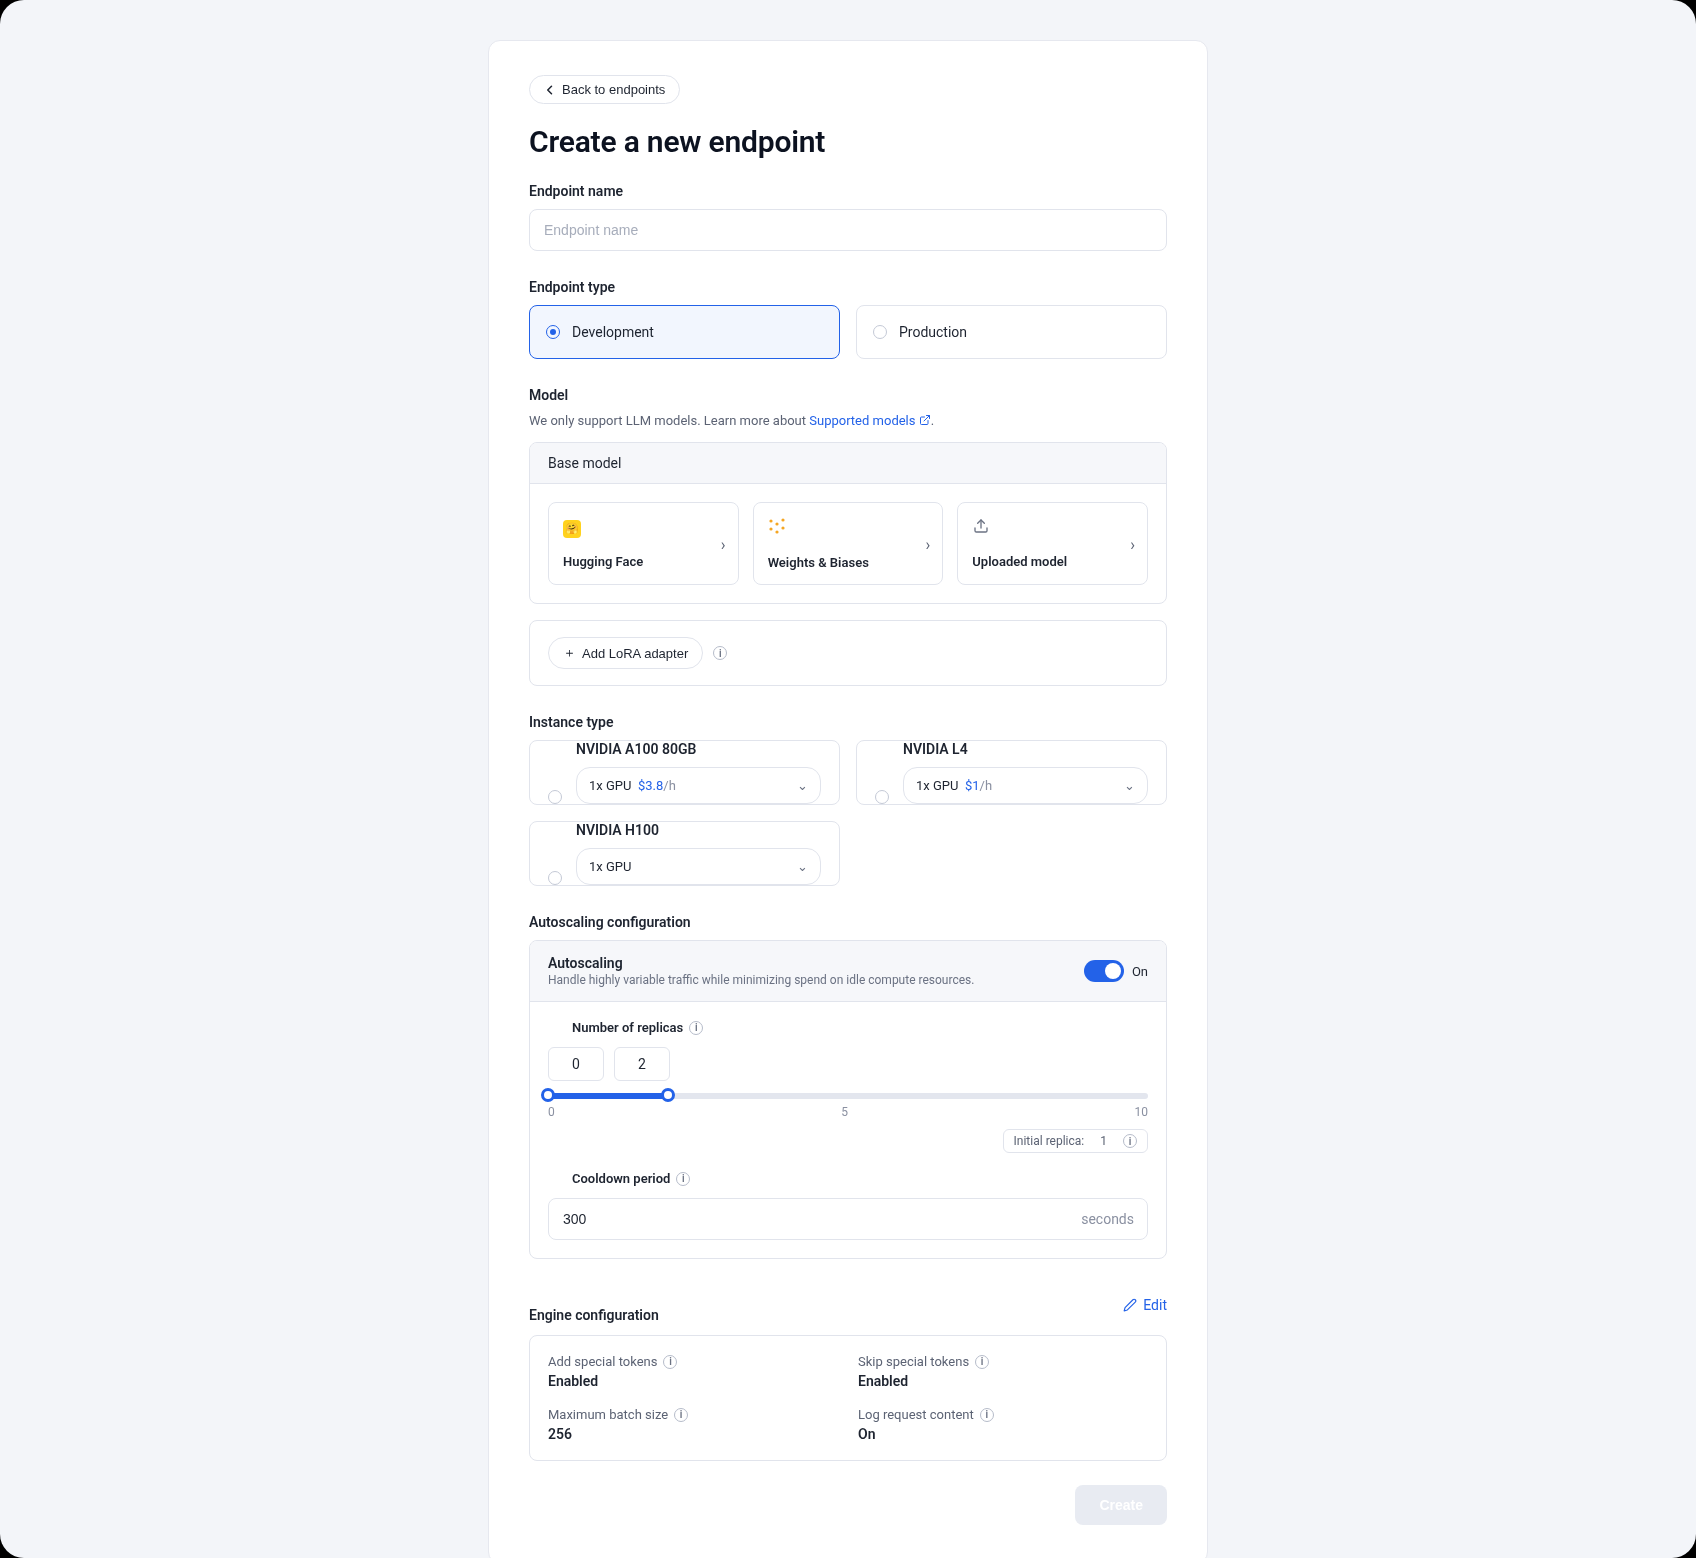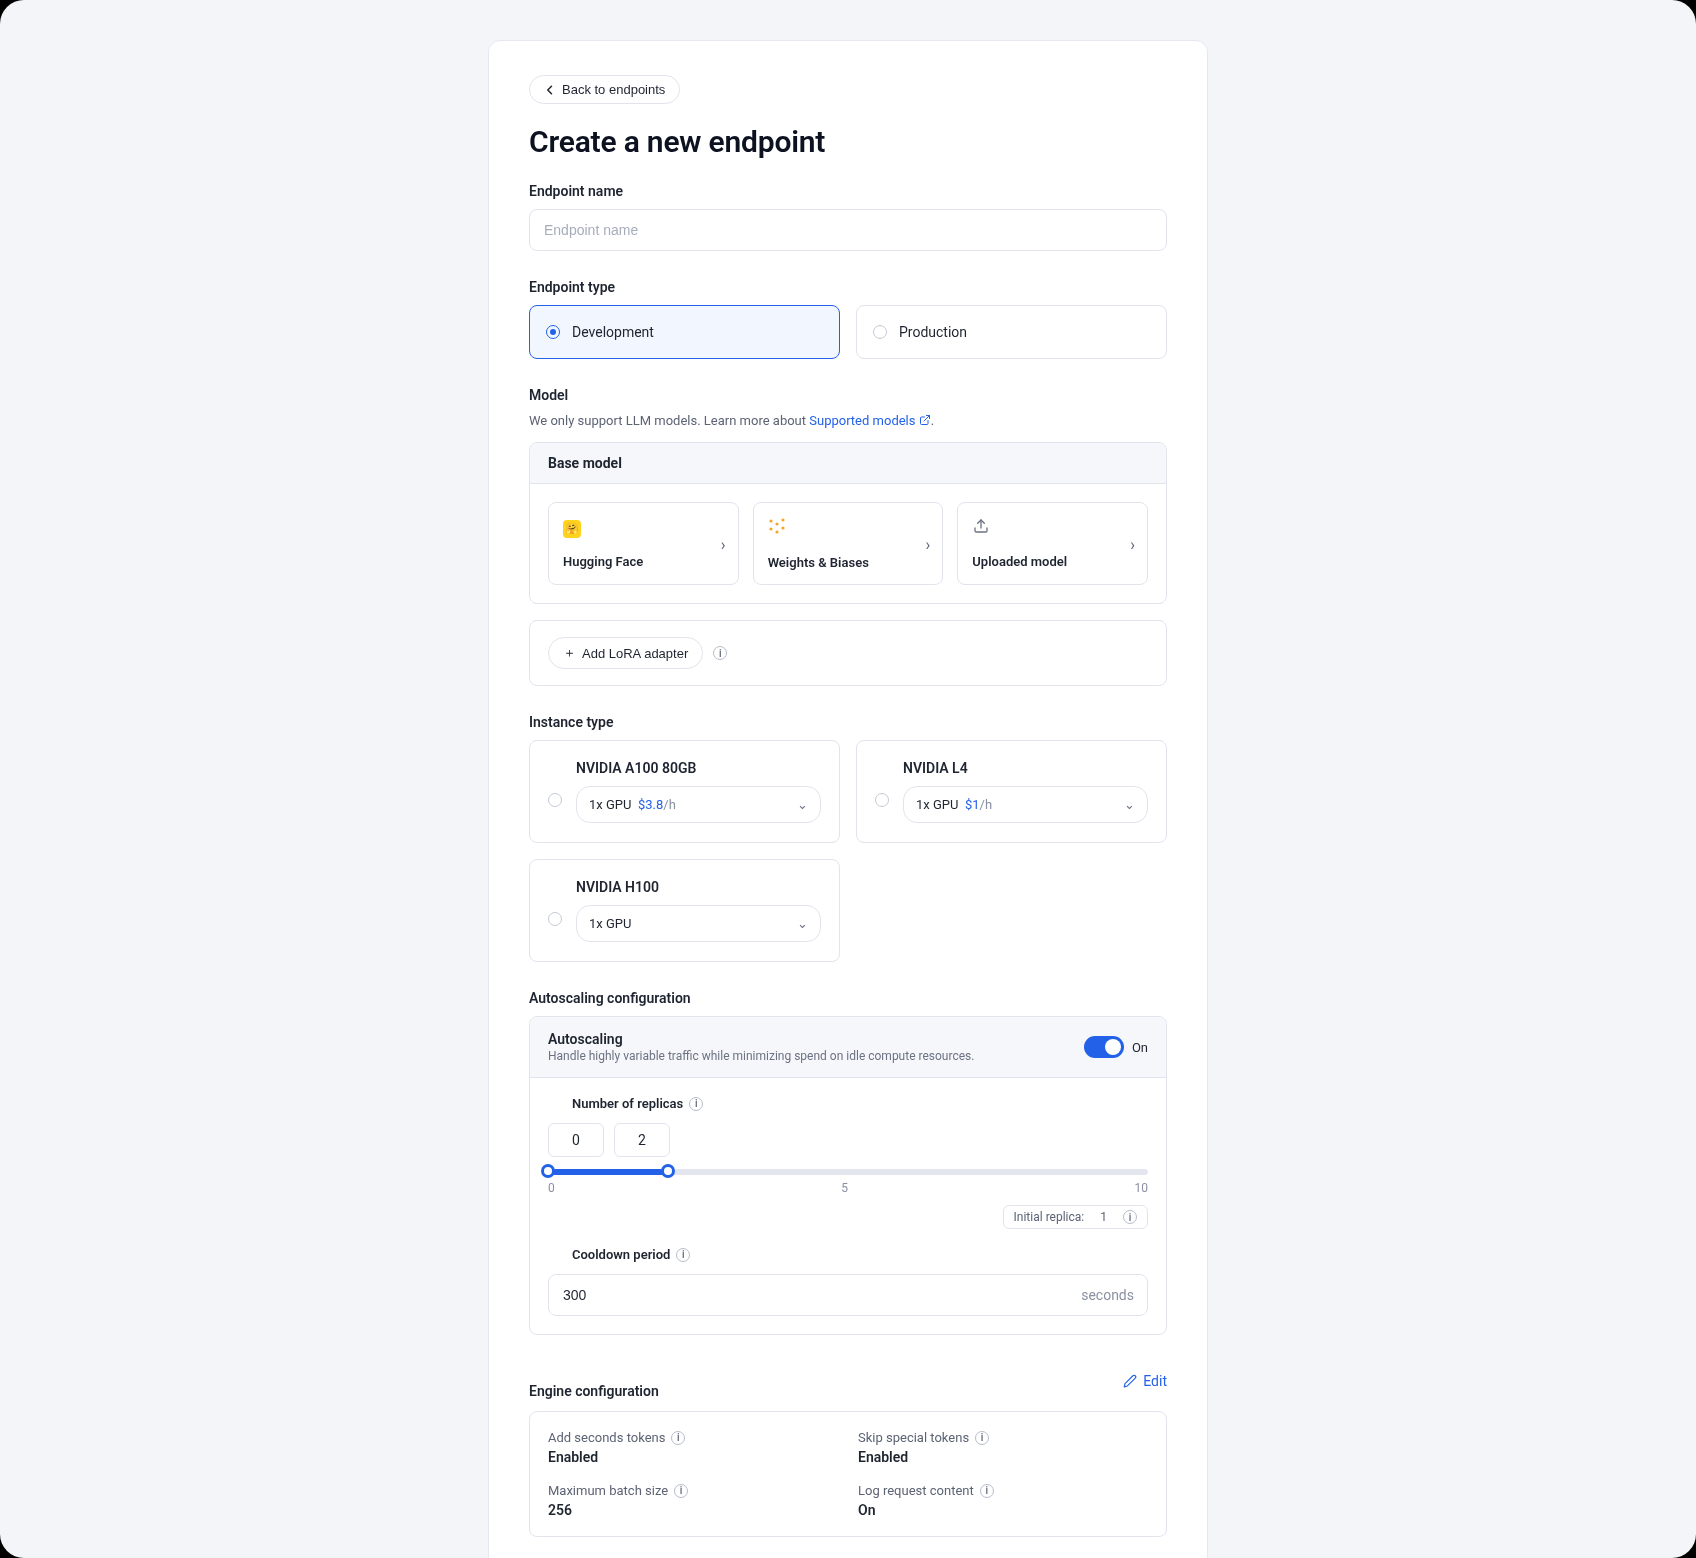--- a/index.html
+++ b/index.html
@@ -90,21 +90,21 @@
   }
   .model-hint {
     font-size: 13px; color:#5c6374; margin-top:8px; margin-bottom:14px;
   }
   .model-hint a { color:#2362e8; text-decoration:none; }
   .ext-icon { display:inline-block; vertical-align:-1px; }
   .base-model-box {
     border:1px solid #e1e4ec; border-radius:8px; overflow:hidden;
   }
   .base-model-head {
-    background:#f6f7fa; padding:12px 18px; font-size:14px; font-weight:700; color:#1e2430;
+    background:#f6f7fa; padding:12px 18px; font-size:14px; font-weight:400; color:#1e2430;
     border-bottom:1px solid #e1e4ec;
   }
   .base-model-body { padding:18px; display:grid; grid-template-columns:repeat(3,1fr); gap:14px; }
   .src-card {
     border:1px solid #e1e4ec; border-radius:8px; padding:14px 14px;
     position:relative; cursor:pointer;
   }
   .src-card .title { font-size:13px; font-weight:600; color:#1e2430; margin-top:16px; }
   .src-card .arrow { position:absolute; right:12px; top:50%; transform:translateY(-50%); color:#5c6374; }
   .src-icon { width:18px; height:18px; display:inline-flex; align-items:center; justify-content:center; }
@@ -117,22 +117,22 @@
     display:inline-flex; align-items:center; gap:6px;
     border:1px solid #e1e4ec; border-radius:20px; padding:6px 14px;
     font-size:13px; color:#1e2430; background:#fff; cursor:pointer;
   }
   .info-ic {
     width:14px; height:14px; border:1px solid #b6bcca; border-radius:50%;
     display:inline-flex; align-items:center; justify-content:center;
     font-size:10px; color:#6b7283; font-weight:600;
   }
   .inst-card {
-    border:1px solid #e1e4ec; border-radius:8px; padding:19px 18px;
-    display:flex; gap:14px; align-items:center;
+    border:1px solid #e1e4ec; border-radius:8px; padding:0 18px;
+    display:flex; gap:14px; align-items:flex-end;
   }
   .inst-body { flex:1; }
   .inst-name { font-size:14px; font-weight:600; color:#1e2430; margin-bottom:10px; }
   .select {
     width:100%; border:1px solid #e1e4ec; border-radius:14px; padding:10px 12px;
     font-size:13px; color:#1e2430; display:flex; justify-content:space-between; align-items:center;
     cursor:pointer; background:#fff;
   }
   .select .price { color:#2362e8; }
   .select .perh { color:#8a90a1; }
@@ -375,21 +375,21 @@
       <div class="edit-link">
         <svg width="14" height="14" viewBox="0 0 24 24" fill="none" stroke="#2362e8" stroke-width="2" stroke-linecap="round" stroke-linejoin="round">
             <path d="M17 3a2.8 2.8 0 0 1 4 4L7.5 20.5 2 22l1.5-5.5L17 3z"></path>
           </svg>
         <span>Edit</span>
       </div>
     </div>
     <div class="engine-box">
       <div>
         <div class="cfg-lbl">
-            <span>Add seconds tokens</span>
+            <span>Add special tokens</span>
             <span class="info-ic">i</span>
           </div>
         <div class="cfg-val">Enabled</div>
       </div>
       <div>
         <div class="cfg-lbl">
             <span>Skip special tokens</span>
             <span class="info-ic">i</span>
           </div>
         <div class="cfg-val">Enabled</div>

